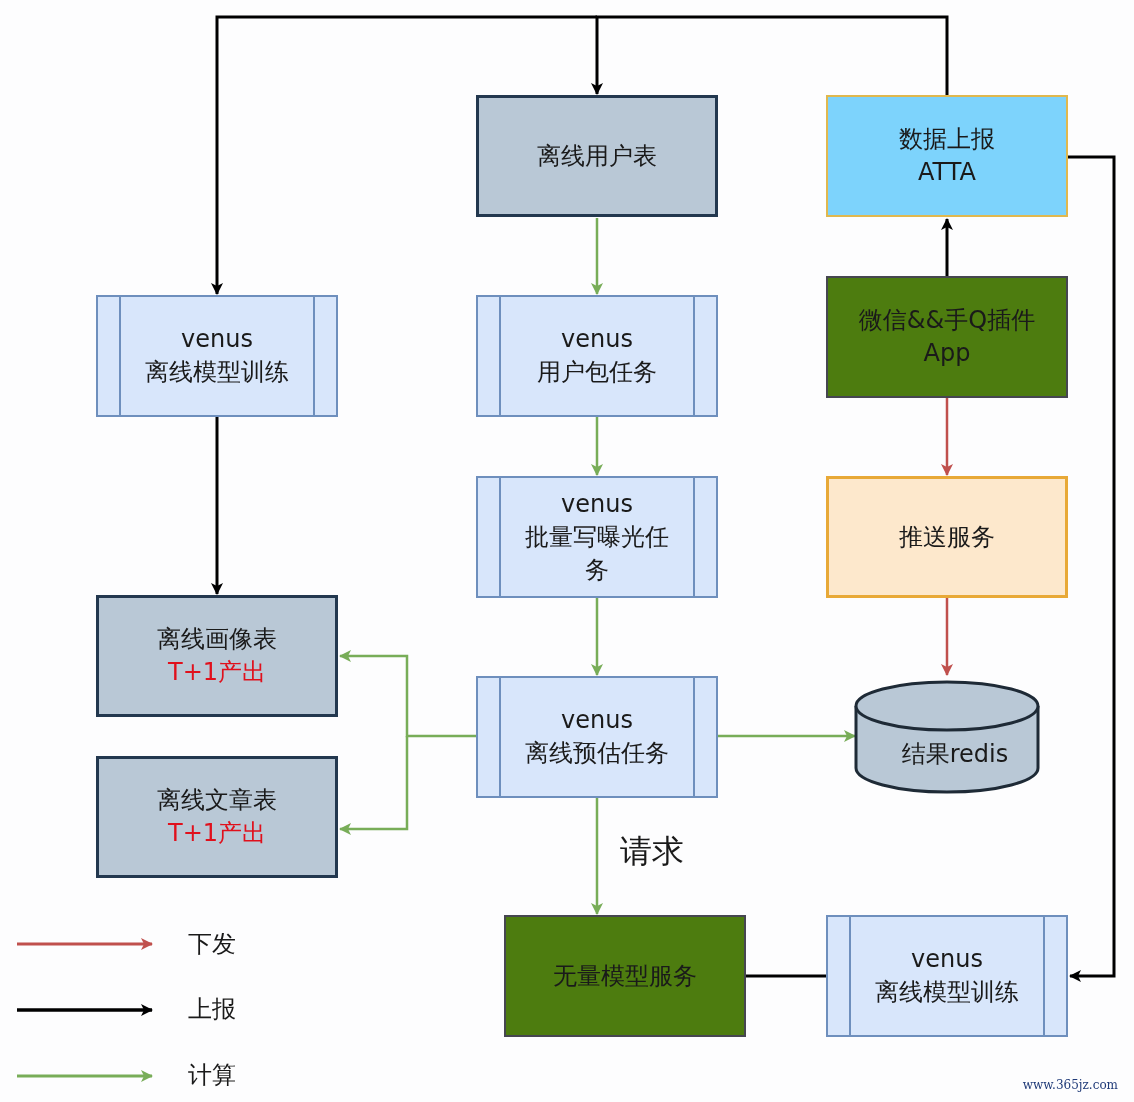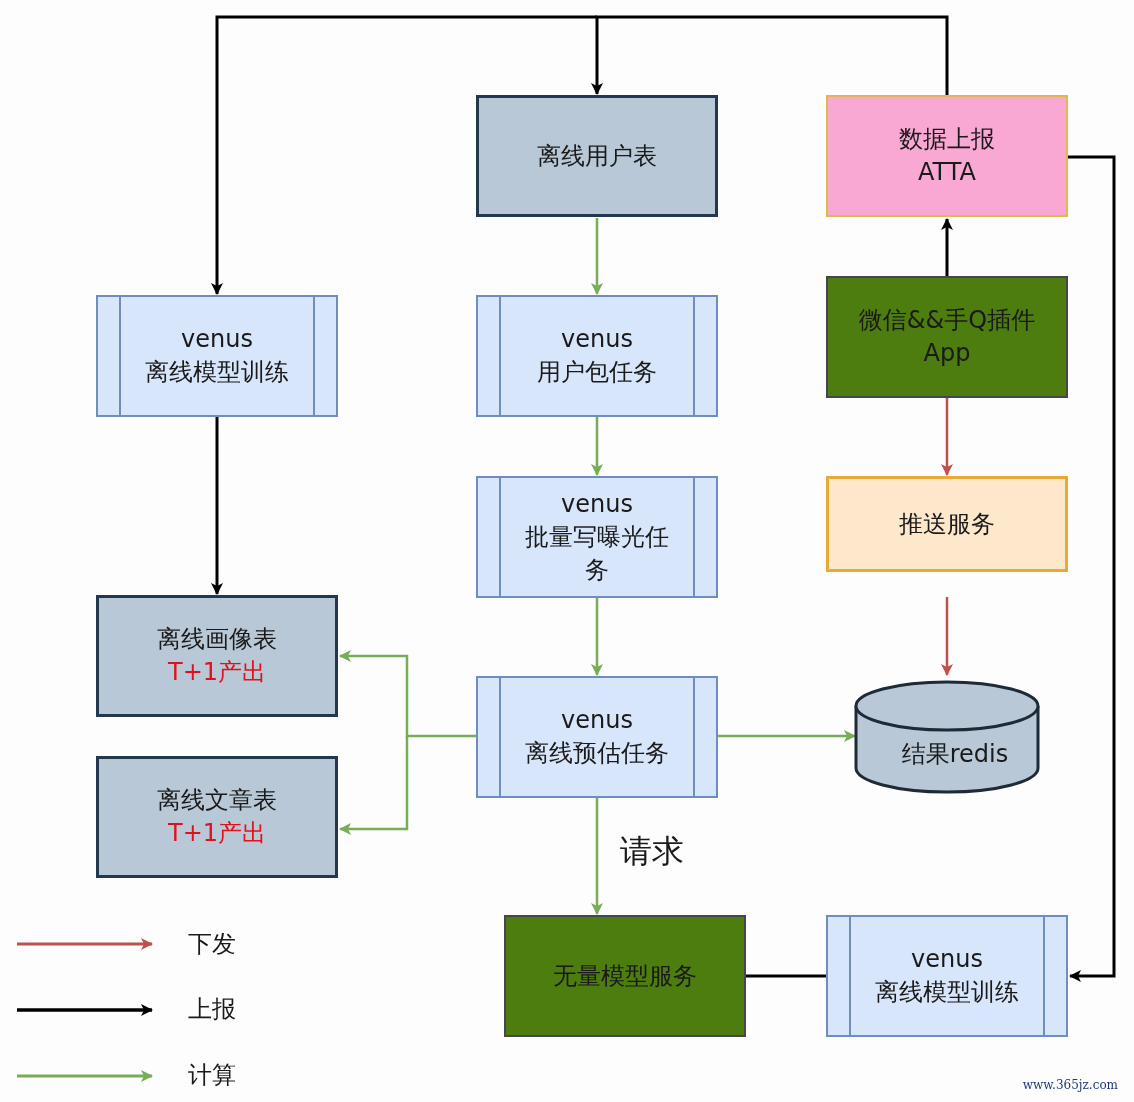--- a/index.html
+++ b/index.html
@@ -16,21 +16,21 @@
     text-align: center; font-size: 24px; line-height: 33px;
   }
   .table-node { background: #b9c8d6; border: 3px solid #23384f; justify-content: center; }
   .task-node { background: #d8e6fb; border: 2.5px solid #6e8fbd; }
   .task-node::before, .task-node::after {
     content: ""; position: absolute; top: 0; bottom: 0; width: 0;
     border-left: 2.5px solid #6e8fbd;
   }
   .task-node::before { left: 21px; }
   .task-node::after { right: 21px; }
-  .yellow-node { background: #f9a8d4; border: 2.5px solid #e0b84e; }
+  .yellow-node { background: #7dd3fc; border: 2.5px solid #e0b84e; }
   .orange-node { background: #fde8cc; border: 3px solid #e8a937; }
   .gray-node { background: #4d7c0f; border: 2.5px solid #464650; }
   .red-text { color: #e0101c; }
   .line { display: block; }
   .edge-label { position: absolute; font-size: 32px; }
   .legend-label { position: absolute; font-size: 24px; }
   .watermark {
     position: absolute; right: 16px; bottom: 10px;
     font-family: "DejaVu Serif", serif; font-size: 12px; color: #1f3a78;
   }
@@ -106,21 +106,21 @@
   <span class="line">微信&amp;&amp;手Q插件</span>
   <span class="line">App</span>
 </div>
 
 <div class="node task-node" style="left:476px; top:476px; width:242px; height:122px; line-height:33px;">
   <span class="line">venus</span>
   <span class="line">批量写曝光任</span>
   <span class="line">务</span>
 </div>
 
-<div class="node orange-node" style="left:826px; top:476px; width:242px; height:96px;">
+<div class="node orange-node" style="left:826px; top:476px; width:242px; height:122px;">
   <span class="line">推送服务</span>
 </div>
 
 <div class="node table-node" style="left:96px; top:595px; width:242px; height:122px;">
   <span class="line">离线画像表</span>
   <span class="line red-text">T+1产出</span>
 </div>
 
 <div class="node task-node" style="left:476px; top:676px; width:242px; height:122px;">
   <span class="line">venus</span>

